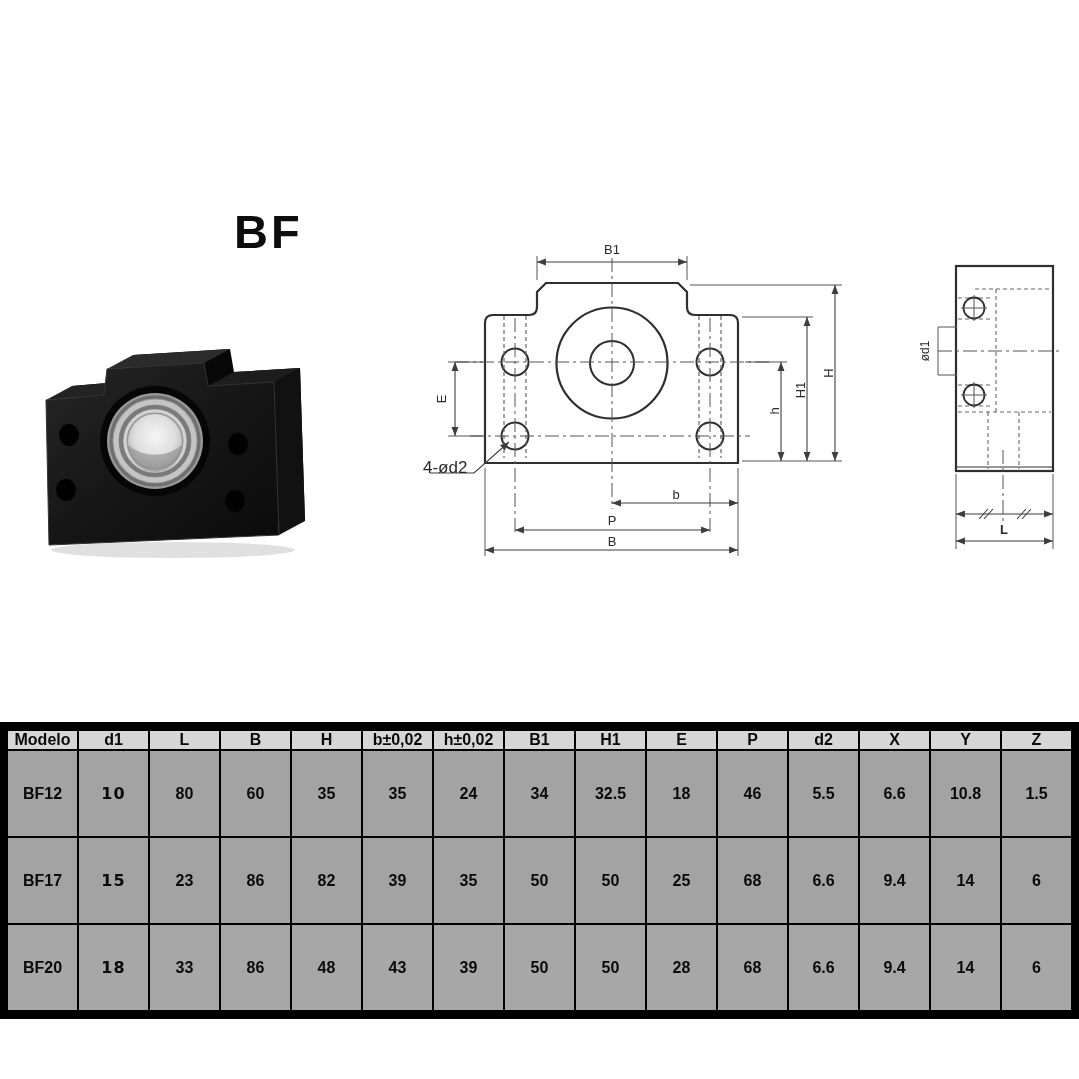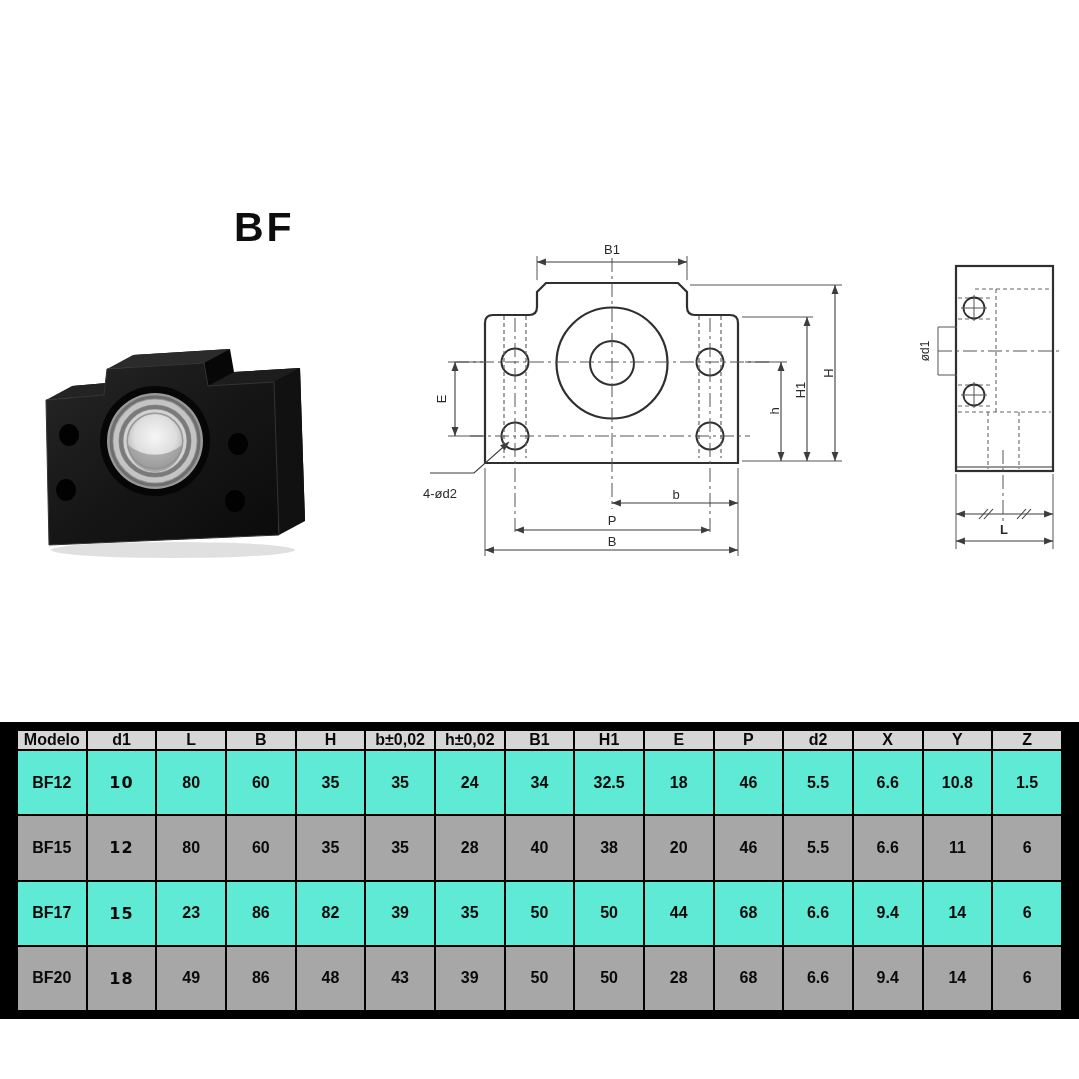--- a/index.html
+++ b/index.html
@@ -1,40 +1,40 @@
 <!DOCTYPE html>
 <html><head>
 <meta charset="utf-8">
 <style>
   html,body{margin:0;padding:0;background:#fff;}
   .canvas{position:relative;width:1079px;height:1079px;background:#ffffff;overflow:hidden;
           font-family:"Liberation Sans",sans-serif;}
   
-  .bf-title{position:absolute;left:234px;top:204px;font-size:41px;font-weight:bold;
+  .bf-title{position:absolute;left:234px;top:204px;font-size:47px;font-weight:bold;
             color:#0d0d0d;letter-spacing:3px;}
   
   .fv-svg{position:absolute;left:410px;top:225px;width:460px;height:345px;}
   .sv-svg{position:absolute;left:895px;top:235px;width:190px;height:330px;}
   .photo-svg{position:absolute;left:33px;top:344px;width:280px;height:220px;}
   
   .dlabel{position:absolute;font-size:13px;color:#2a2a2a;white-space:nowrap;
           transform:translate(-50%,-50%);}
   .rlabel{position:absolute;font-size:13px;color:#2a2a2a;white-space:nowrap;
           transform:translate(-50%,-50%) rotate(-90deg);}
-  .slabel{position:absolute;font-size:13px;color:#2a2a2a;white-space:nowrap;margin-top:28px;}
+  .slabel{position:absolute;font-size:17px;color:#2a2a2a;white-space:nowrap;}
   
   .table-frame{position:absolute;left:0;top:722px;width:1079px;height:297px;
-               background:#000;box-sizing:border-box;padding:7px 16px;}
+               background:#000;box-sizing:border-box;padding:7px 6px;}
   table.spec{width:100%;height:100%;border-collapse:collapse;table-layout:fixed;}
   table.spec th,table.spec td{border:2px solid #000;text-align:center;vertical-align:middle;
        font-weight:bold;color:#0a0a0a;padding:0;}
   table.spec th{background:#d6d6d6;font-size:16px;}
   table.spec td{font-size:16px;}
   tr.dark td{background:#a7a7a7;}
-  tr.light td{background:#5eead4;}
+  tr.light td{background:#a3a3a3;}
   td.d1col{font-family:"DejaVu Sans",sans-serif;font-size:15px;letter-spacing:1px;}
 </style>
 </head>
 <body>
 
 <div class="canvas">
 
   <div class="bf-title">BF</div>
 
   <svg class="photo-svg" viewBox="0 0 280 220">
@@ -238,58 +238,41 @@
             <td>24</td>
             <td>34</td>
             <td>32.5</td>
             <td>18</td>
             <td>46</td>
             <td>5.5</td>
             <td>6.6</td>
             <td>10.8</td>
             <td>1.5</td>
           </tr>
-          <tr class="dark">
-            <td>BF15</td>
-            <td class="d1col">12</td>
-            <td>80</td>
-            <td>60</td>
-            <td>35</td>
-            <td>35</td>
-            <td>28</td>
-            <td>40</td>
-            <td>38</td>
-            <td>20</td>
-            <td>46</td>
-            <td>5.5</td>
-            <td>6.6</td>
-            <td>11</td>
-            <td>6</td>
-          </tr>
           <tr class="light">
             <td>BF17</td>
             <td class="d1col">15</td>
             <td>23</td>
             <td>86</td>
             <td>82</td>
             <td>39</td>
             <td>35</td>
             <td>50</td>
             <td>50</td>
-            <td>44</td>
+            <td>25</td>
             <td>68</td>
             <td>6.6</td>
             <td>9.4</td>
             <td>14</td>
             <td>6</td>
           </tr>
           <tr class="dark">
             <td>BF20</td>
             <td class="d1col">18</td>
-            <td>49</td>
+            <td>33</td>
             <td>86</td>
             <td>48</td>
             <td>43</td>
             <td>39</td>
             <td>50</td>
             <td>50</td>
             <td>28</td>
             <td>68</td>
             <td>6.6</td>
             <td>9.4</td>

